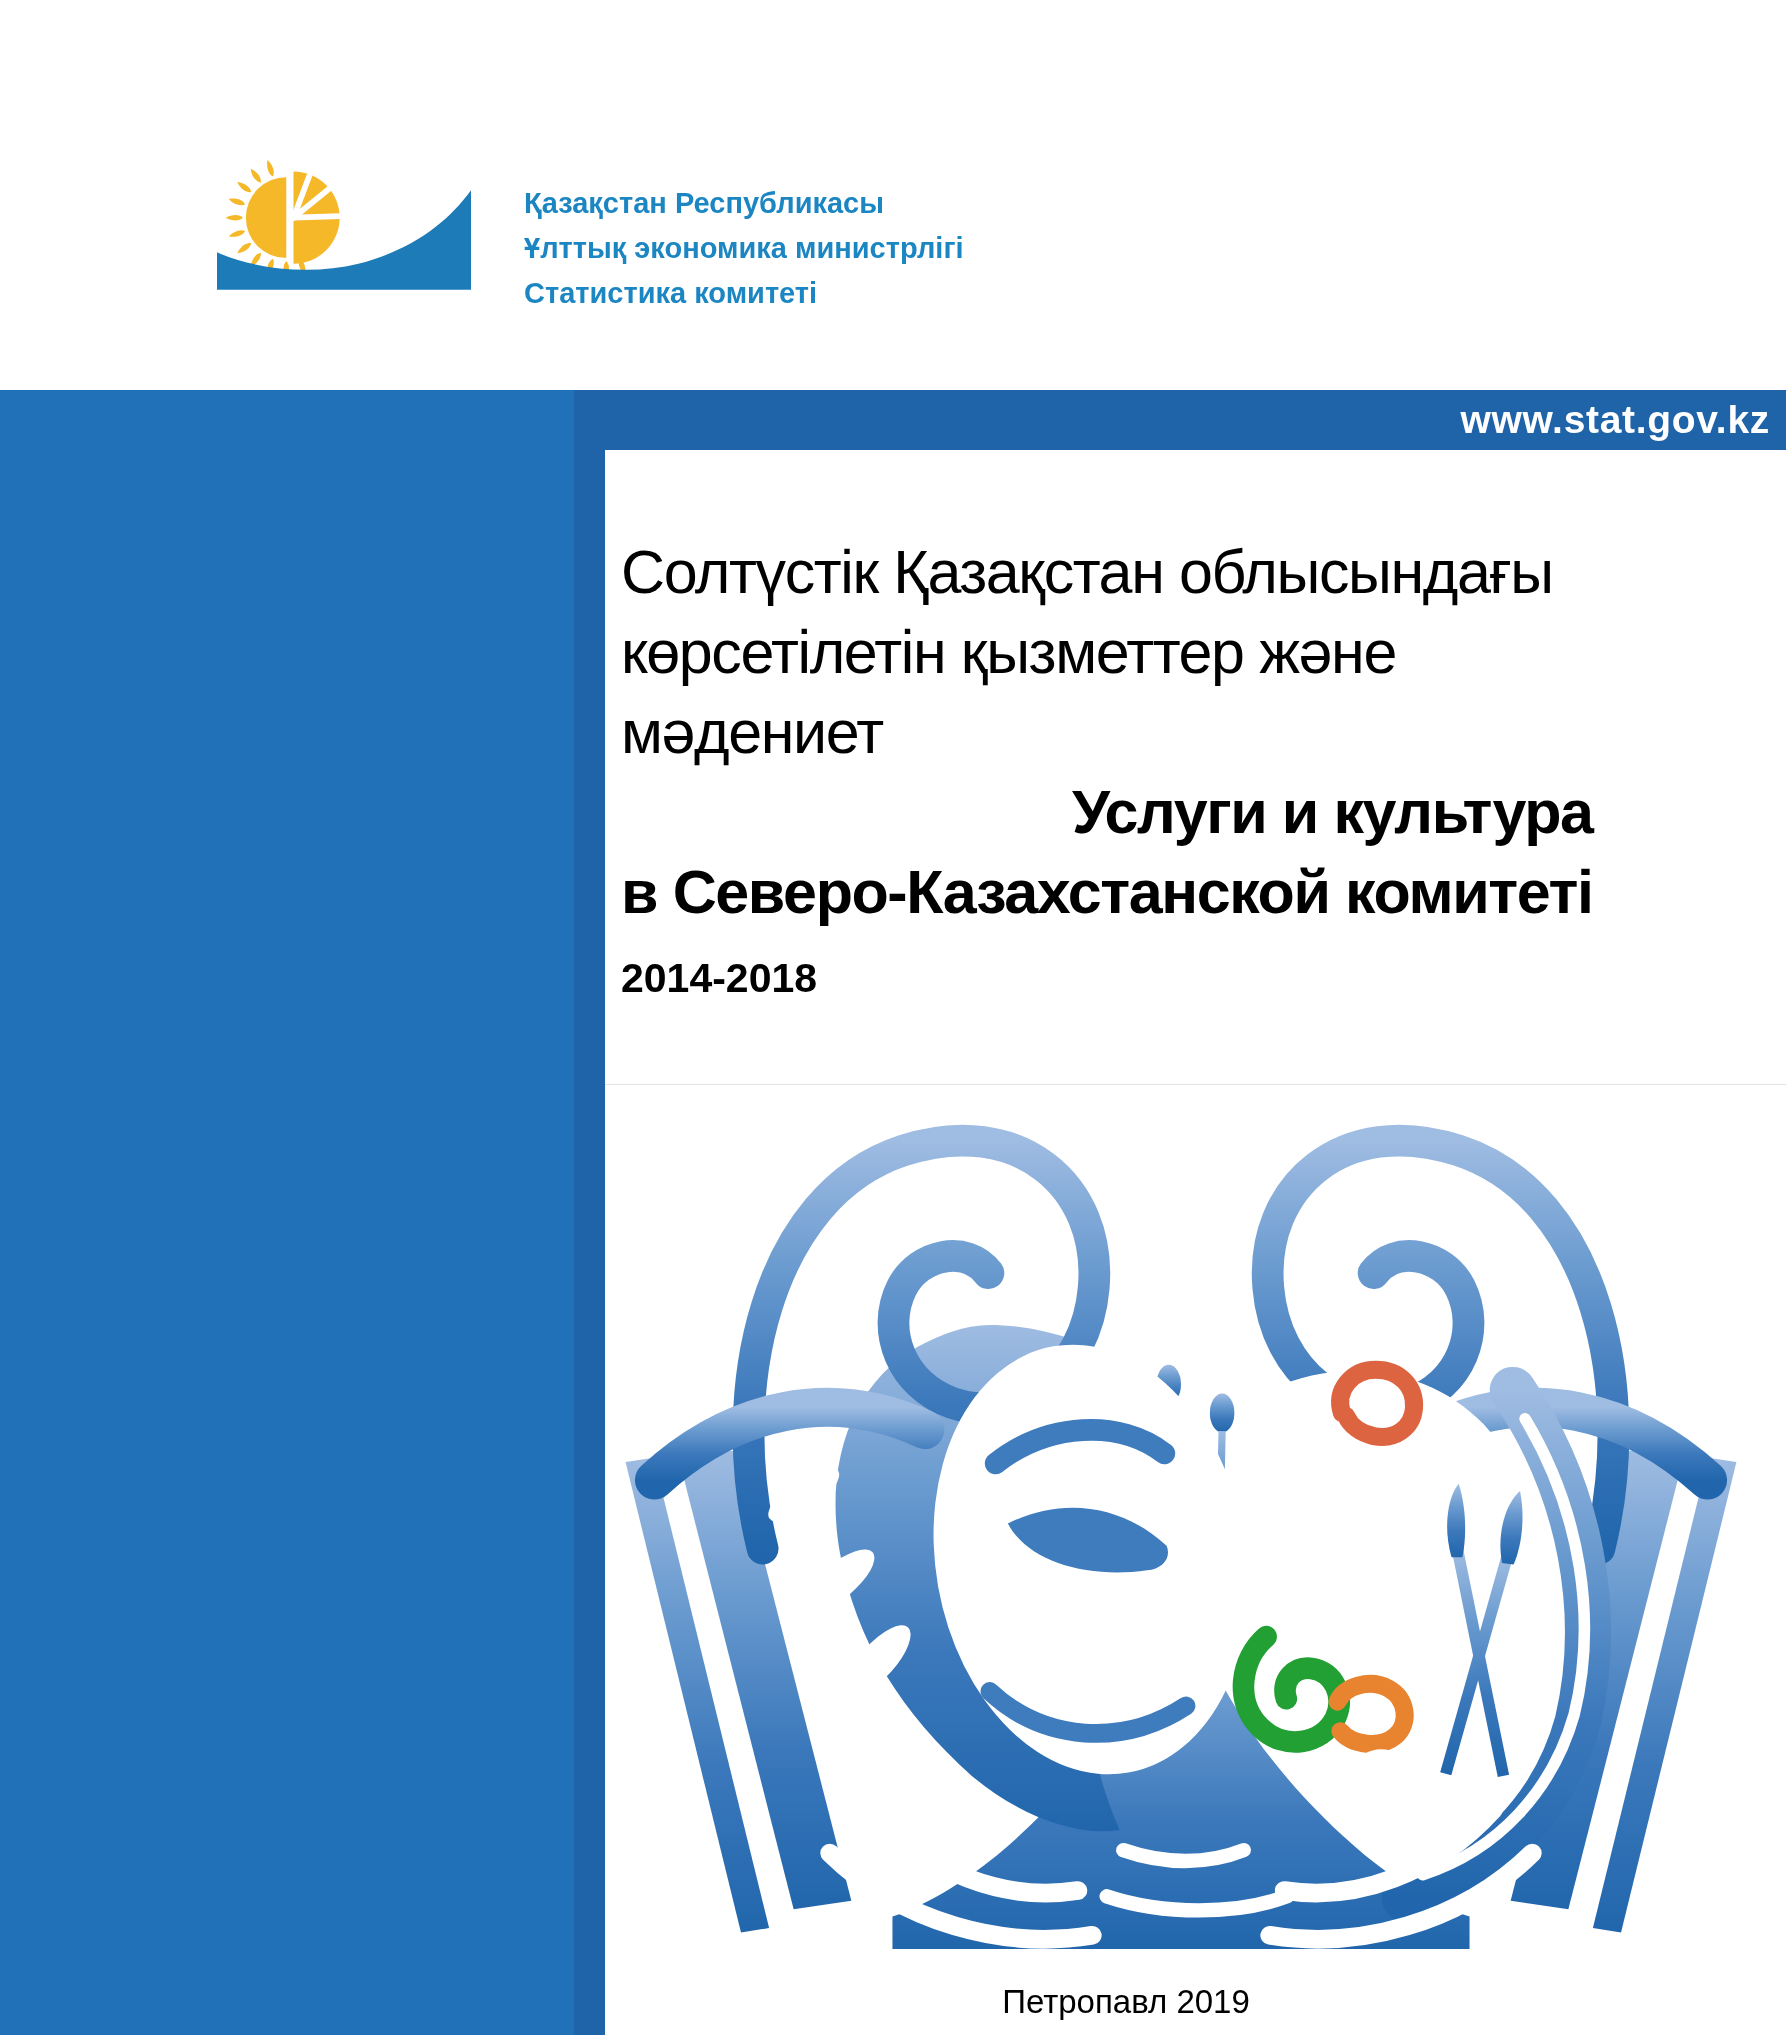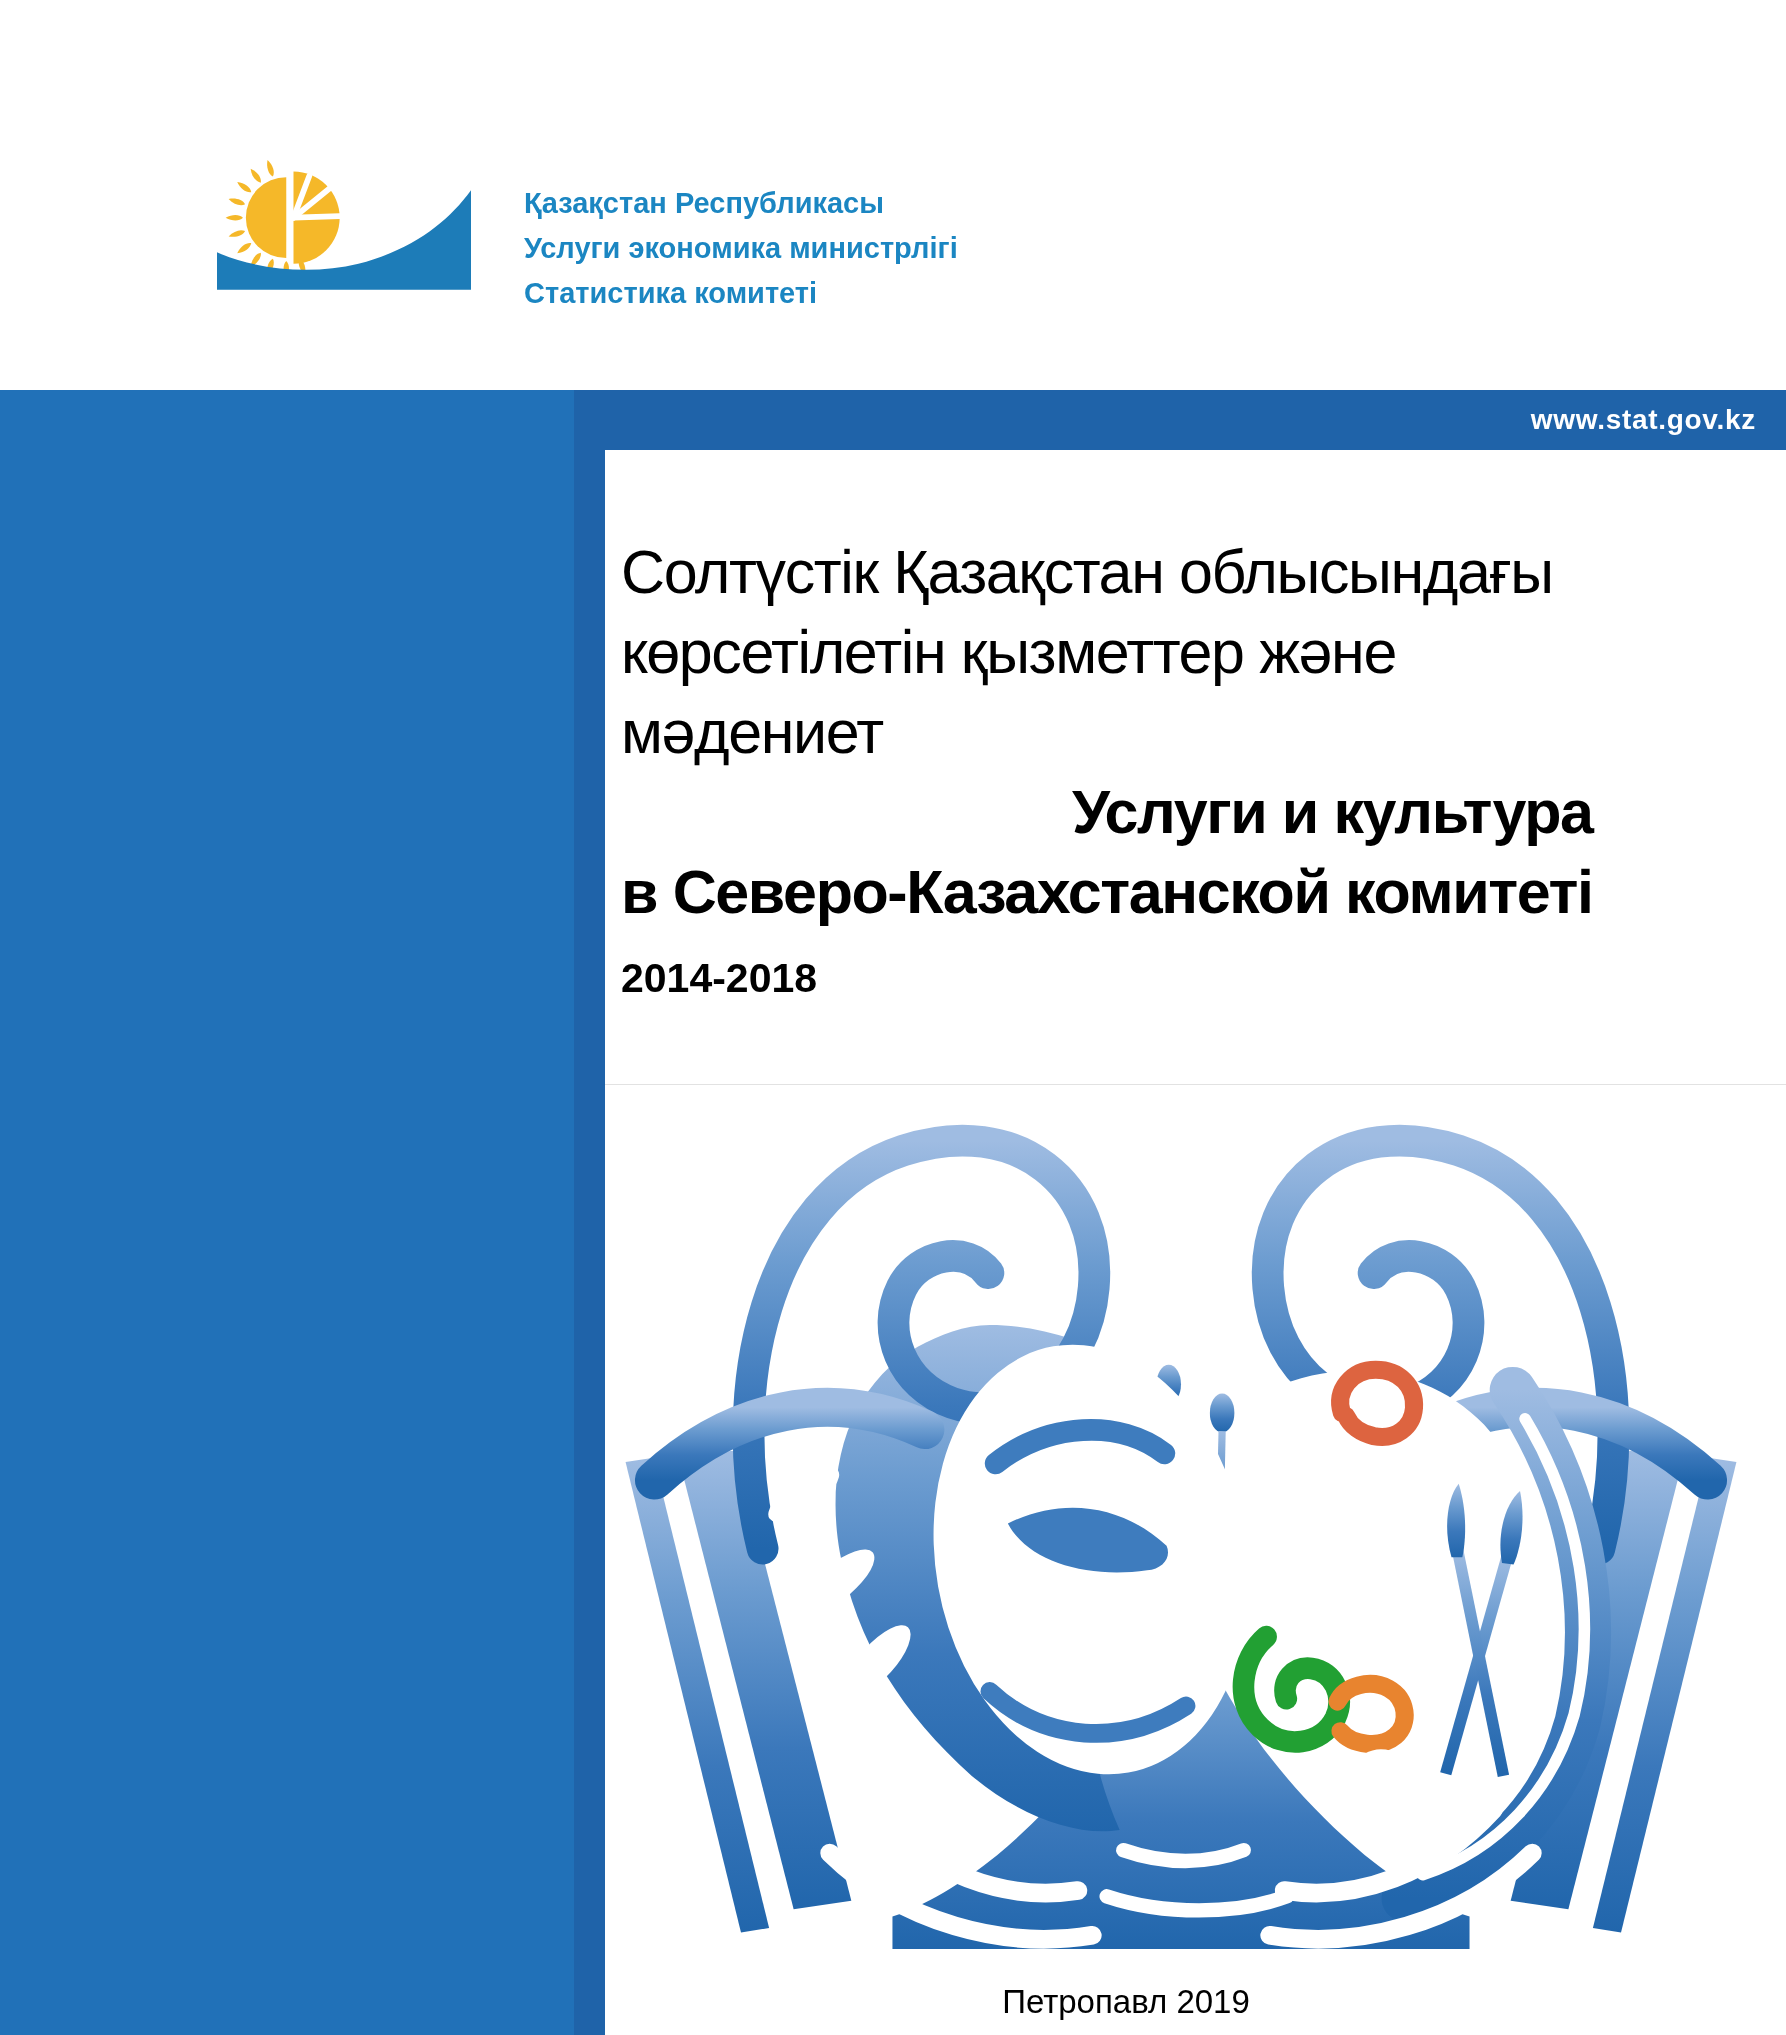--- a/index.html
+++ b/index.html
@@ -3,21 +3,21 @@
 <meta charset="utf-8">
 <style>
   html,body{margin:0;padding:0;background:#888;}
   .page{position:relative;width:1786px;height:2035px;background:#fff;overflow:hidden;
         font-family:"Liberation Sans",sans-serif;}
   .logo{position:absolute;left:217px;top:154px;width:254px;height:136px;}
   .org{position:absolute;left:524px;top:181px;color:var(--org-text-blue,#1B86C2);
        font-size:29px;font-weight:bold;line-height:45px;letter-spacing:0;}
   .band{position:absolute;left:0;top:390px;width:1786px;height:60px;
         background:var(--band-blue,#1F63A9);display:flex;align-items:center;justify-content:flex-end;}
-  .band span{color:#fff;font-weight:bold;font-size:28px;padding-right:30px;letter-spacing:0.7px;}
+  .band span{color:#fff;font-weight:bold;font-size:39px;padding-right:16px;letter-spacing:0.7px;}
   .sidebar{position:absolute;left:0;top:390px;width:574px;height:1645px;background:var(--sidebar-blue,#2171B8);}
   .sidebar-edge{position:absolute;left:574px;top:390px;width:31px;height:1645px;background:var(--band-blue,#1F63A9);}
   .title-kk{position:absolute;left:621px;top:532px;color:var(--title-black,#000);
             font-size:61px;font-weight:normal;line-height:80px;letter-spacing:-1.4px;white-space:nowrap;}
   .title-ru{position:absolute;left:621px;top:772px;color:var(--title-black,#000);
             font-size:61px;font-weight:bold;line-height:80px;letter-spacing:-1.4px;white-space:nowrap;text-align:right;}
   .years{position:absolute;left:621px;top:955px;color:var(--title-black,#000);
          font-size:41px;font-weight:bold;letter-spacing:0;}
   .rule{position:absolute;left:605px;top:1084px;width:1181px;height:1.4px;background:#E2E2E2;}
   .emblem{position:absolute;left:614px;top:1087px;width:1134px;height:862px;}
@@ -54,21 +54,21 @@
         <line x1="106" y1="88" x2="158" y2="46"></line>
         <line x1="106" y1="88" x2="170" y2="86"></line>
       </g>
     </g>
 
     <path d="M0,136 C55,160 130,168 196,152 C272,132 320,94 352,50 L352,188 L0,188 Z" style="fill:var(--wave-blue,#1D7CB8)"></path>
   </svg>
 
   <div class="org">
     <div>Қазақстан Республикасы</div>
-    <div>Услуги экономика министрлігі</div>
+    <div>Ұлттық экономика министрлігі</div>
     <div>Статистика комитеті</div>
   </div>
 
   <div class="band">
     <span>www.stat.gov.kz</span>
   </div>
 
   <div class="sidebar"></div>
   <div class="sidebar-edge"></div>
 

